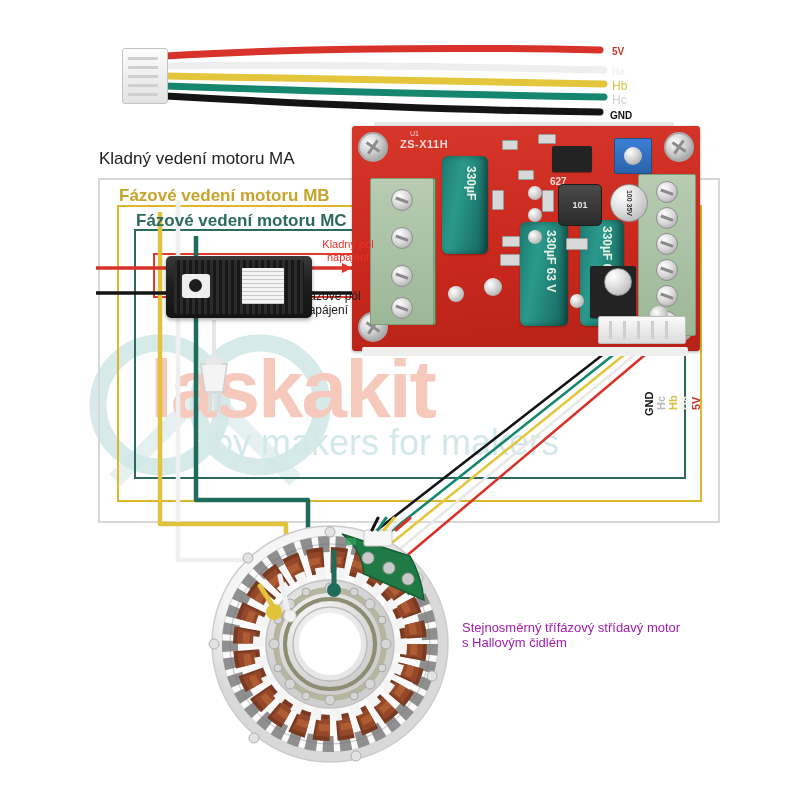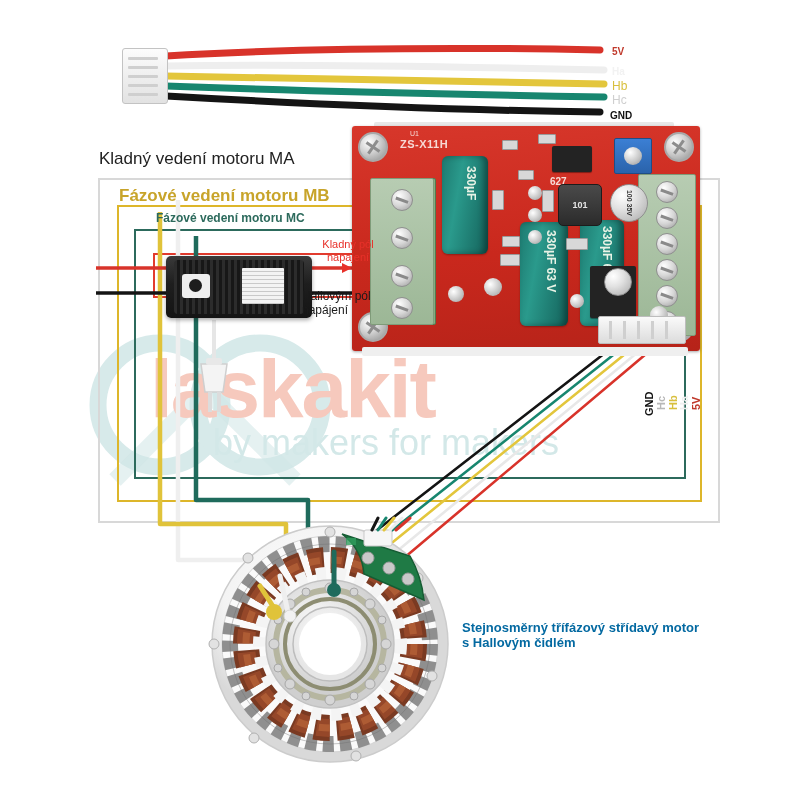--- a/index.html
+++ b/index.html
@@ -27,32 +27,32 @@
   .labelbox{position:absolute;box-sizing:border-box;background:transparent;}
   .labeltext{position:absolute;white-space:nowrap;line-height:1;}
 
   #box-ma{left:98px;top:178px;width:622px;height:345px;border:2px solid #d8d8d8;}
   #lbl-ma{left:99px;top:150px;font-size:17px;color:#222;}
 
   #box-mb{left:117px;top:205px;width:585px;height:297px;border:2px solid #ddb62a;}
   #lbl-mb{left:119px;top:187px;font-size:17px;font-weight:bold;color:#c8a42a;}
 
   #box-mc{left:134px;top:229px;width:552px;height:250px;border:2px solid #2c6a5c;}
-  #lbl-mc{left:136px;top:212px;font-size:12px;font-weight:bold;color:#2c6a5c;margin-left:20px;}
+  #lbl-mc{left:136px;top:212px;font-size:17px;font-weight:bold;color:#2c6a5c;}
 
   #box-inner{left:153px;top:253px;width:248px;height:45px;border:2px solid #e23b2e;background:#fff;}
 
   
   #wires{position:absolute;left:0;top:0;width:800px;height:800px;}
 
   
   .anno{position:absolute;line-height:1.18;white-space:pre-line;}
   #anno-plus{left:303px;top:238px;font-size:11px;color:#e8312a;text-align:center;width:90px;}
   #anno-minus{left:302px;top:289px;font-size:12px;color:#1a1a1a;width:95px;}
-  #anno-motor{left:462px;top:620px;font-size:13px;color:#0369a1;width:260px;font-weight:bold;}
+  #anno-motor{left:462px;top:620px;font-size:13px;color:#a21caf;width:260px;}
 
   
   .wlabel{position:absolute;font-size:10px;font-weight:bold;white-space:nowrap;}
   #tl-5v{left:612px;top:46px;color:#c0392b;}
   #tl-ha{left:612px;top:66px;color:#f2f2f2;}
   #tl-hb{left:612px;top:79px;color:#d8bf3d;font-size:12px;font-weight:normal;}
   #tl-hc{left:612px;top:93px;color:#cfcfcf;font-size:12px;font-weight:normal;}
   #tl-gnd{left:610px;top:110px;color:#111;}
 
   
@@ -353,21 +353,21 @@
     <rect x="25" y="34" width="4" height="20" fill="#dcdcdc"></rect>
     <rect x="14" y="0" width="16" height="7" rx="2" fill="#e8e8e8"></rect>
   </svg>
 
   <div class="labeltext" id="lbl-ma">Kladný vedení motoru MA</div>
   <div class="labeltext" id="lbl-mb">Fázové vedení motoru MB</div>
   <div class="labeltext" id="lbl-mc">Fázové vedení motoru MC</div>
 
   <div class="anno" id="anno-plus">Kladný pól
 napájení</div>
-  <div class="anno" id="anno-minus">Hallovým pól
+  <div class="anno" id="anno-minus">Fázové pól
 napájení</div>
   <div class="anno" id="anno-motor">Stejnosměrný třífázový střídavý motor
 s Hallovým čidlém</div>
 
   <svg id="motor" viewBox="0 0 268 250">
     <defs>
       <radialGradient id="gHousing" cx="40%" cy="32%">
         <stop offset="0%" stop-color="#ffffff"></stop>
         <stop offset="70%" stop-color="#f3f3f3"></stop>
         <stop offset="100%" stop-color="#d9d9d9"></stop>

